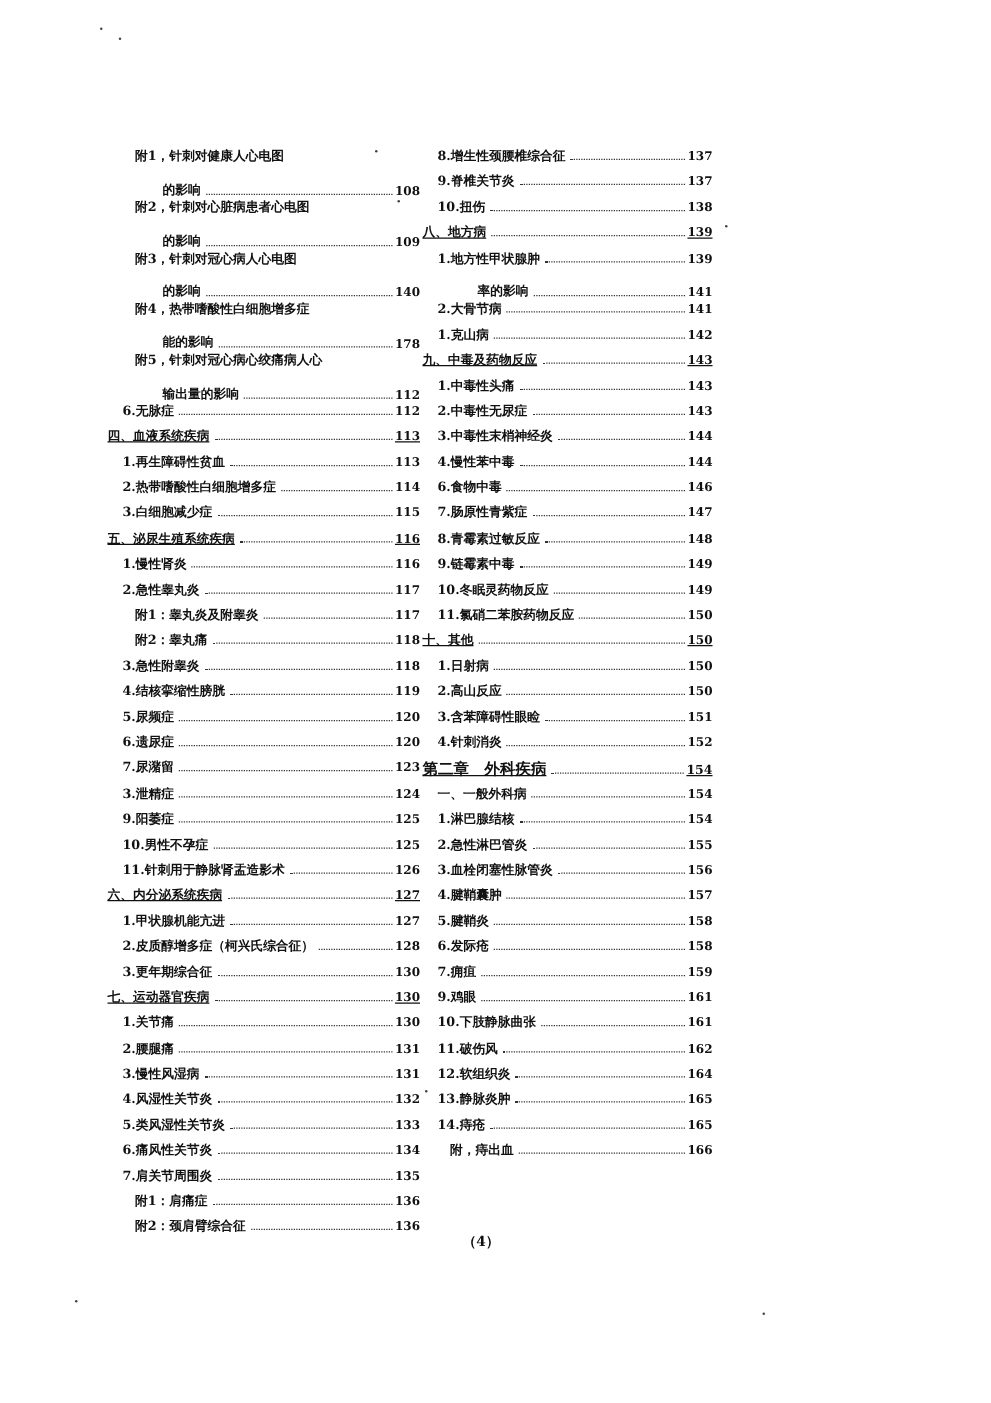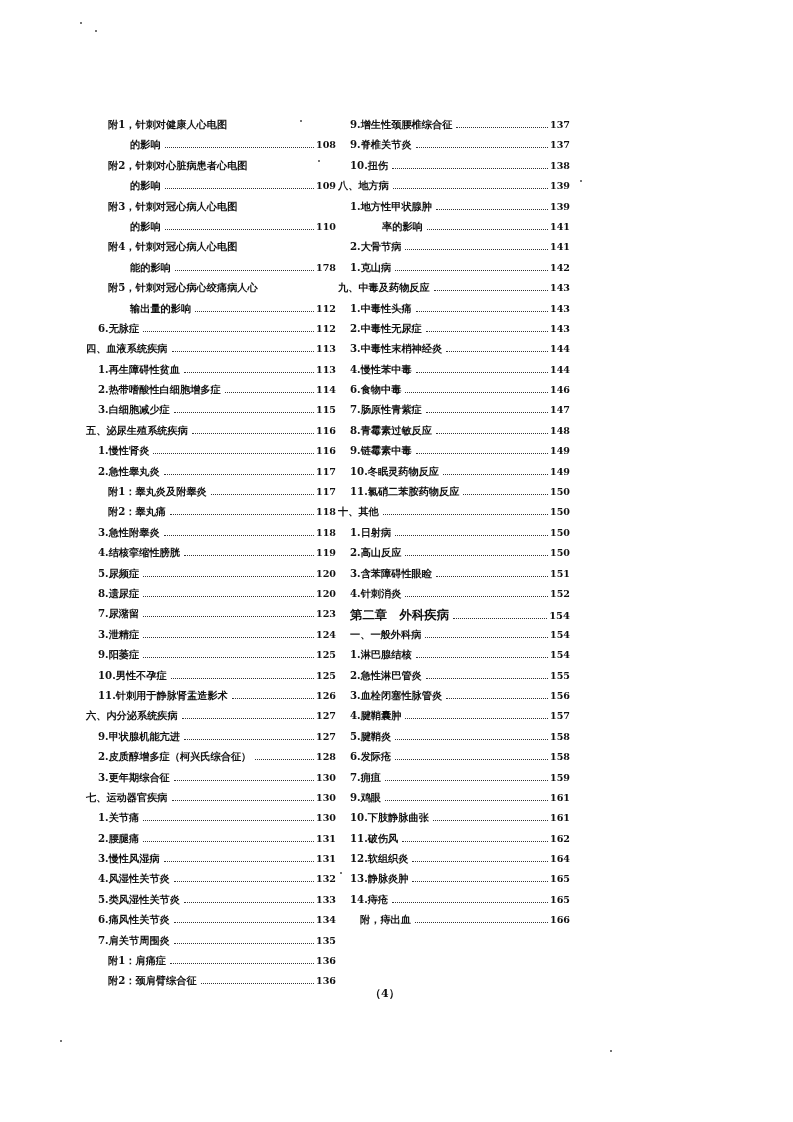--- a/index.html
+++ b/index.html
@@ -7,25 +7,25 @@
       width: 793px; height: 1122px; background: #ffffff; position: relative; overflow: hidden;
       font-family: "DejaVu Serif", serif; color: #111;
     }
     .col { position: absolute; top: 118px; width: 250px; }
     .col.left { left: 86px; }
     .col.right { left: 338px; width: 232px; }
     .entry { display: flex; align-items: baseline; height: 20.4px; font-size: 10.2px; font-weight: bold; white-space: nowrap; }
     .entry .label { flex: 0 0 auto; }
     .entry .dots { flex: 1 1 auto; border-bottom: 1px dotted #333; margin: 0 2px 3px 4px; min-width: 10px; }
     .entry .page { flex: 0 0 auto; font-size: 9.6px; }
-    .ind0 { padding-left: 0; }
+    .ind0 { padding-left: 0; text-decoration: underline; }
     .ind1 { padding-left: 12px; }
     .ind2 { padding-left: 22px; text-align: center; }
-    .ind3 { padding-left: 44px; }
-    .chapter { font-size: 12.4px; margin-left: 12px; }
+    .ind3 { padding-left: 44px; align-items: flex-end; }
+    .chapter { font-size: 12.4px; }
     .chapter .page { font-size: 10px; }
     .page-number { position: absolute; left: 370px; top: 986px; font-size: 11px; font-weight: bold; }
     .speck { position: absolute; width: 2px; height: 2px; background: #444; border-radius: 1px; }
   </style>
 </head>
 <body>
 
 <div class="col left" id="left-col">
     <div class="entry ind2 nodots">
       <span class="label">附1，针刺对健康人心电图</span>
@@ -42,24 +42,24 @@
       <span class="label">的影响</span>
       <span class="dots"></span>
       <span class="page">109</span>
     </div>
     <div class="entry ind2 nodots">
       <span class="label">附3，针刺对冠心病人心电图</span>
     </div>
     <div class="entry ind3">
       <span class="label">的影响</span>
       <span class="dots"></span>
-      <span class="page">110</span>
+      <span class="page">140</span>
     </div>
     <div class="entry ind2 nodots">
-      <span class="label">附4，针刺对冠心病人心电图</span>
+      <span class="label">附4，热带嗜酸性白细胞增多症</span>
     </div>
     <div class="entry ind3">
       <span class="label">能的影响</span>
       <span class="dots"></span>
       <span class="page">178</span>
     </div>
     <div class="entry ind2 nodots">
       <span class="label">附5，针刺对冠心病心绞痛病人心</span>
     </div>
     <div class="entry ind3">
@@ -126,21 +126,21 @@
       <span class="label">4.结核挛缩性膀胱</span>
       <span class="dots"></span>
       <span class="page">119</span>
     </div>
     <div class="entry ind1">
       <span class="label">5.尿频症</span>
       <span class="dots"></span>
       <span class="page">120</span>
     </div>
     <div class="entry ind1">
-      <span class="label">8.遗尿症</span>
+      <span class="label">6.遗尿症</span>
       <span class="dots"></span>
       <span class="page">120</span>
     </div>
     <div class="entry ind1">
       <span class="label">7.尿潴留</span>
       <span class="dots"></span>
       <span class="page">123</span>
     </div>
     <div class="entry ind1">
       <span class="label">3.泄精症</span>
@@ -161,21 +161,21 @@
       <span class="label">11.针刺用于静脉肾盂造影术</span>
       <span class="dots"></span>
       <span class="page">126</span>
     </div>
     <div class="entry ind0">
       <span class="label">六、内分泌系统疾病</span>
       <span class="dots"></span>
       <span class="page">127</span>
     </div>
     <div class="entry ind1">
-      <span class="label">9.甲状腺机能亢进</span>
+      <span class="label">1.甲状腺机能亢进</span>
       <span class="dots"></span>
       <span class="page">127</span>
     </div>
     <div class="entry ind1">
       <span class="label">2.皮质醇增多症（柯兴氏综合征）</span>
       <span class="dots"></span>
       <span class="page">128</span>
     </div>
     <div class="entry ind1">
       <span class="label">3.更年期综合征</span>
@@ -228,21 +228,21 @@
       <span class="page">136</span>
     </div>
     <div class="entry ind2">
       <span class="label">附2：颈肩臂综合征</span>
       <span class="dots"></span>
       <span class="page">136</span>
     </div>
   </div>
 <div class="col right" id="right-col">
     <div class="entry ind1">
-      <span class="label">9.增生性颈腰椎综合征</span>
+      <span class="label">8.增生性颈腰椎综合征</span>
       <span class="dots"></span>
       <span class="page">137</span>
     </div>
     <div class="entry ind1">
       <span class="label">9.脊椎关节炎</span>
       <span class="dots"></span>
       <span class="page">137</span>
     </div>
     <div class="entry ind1">
       <span class="label">10.扭伤</span>

